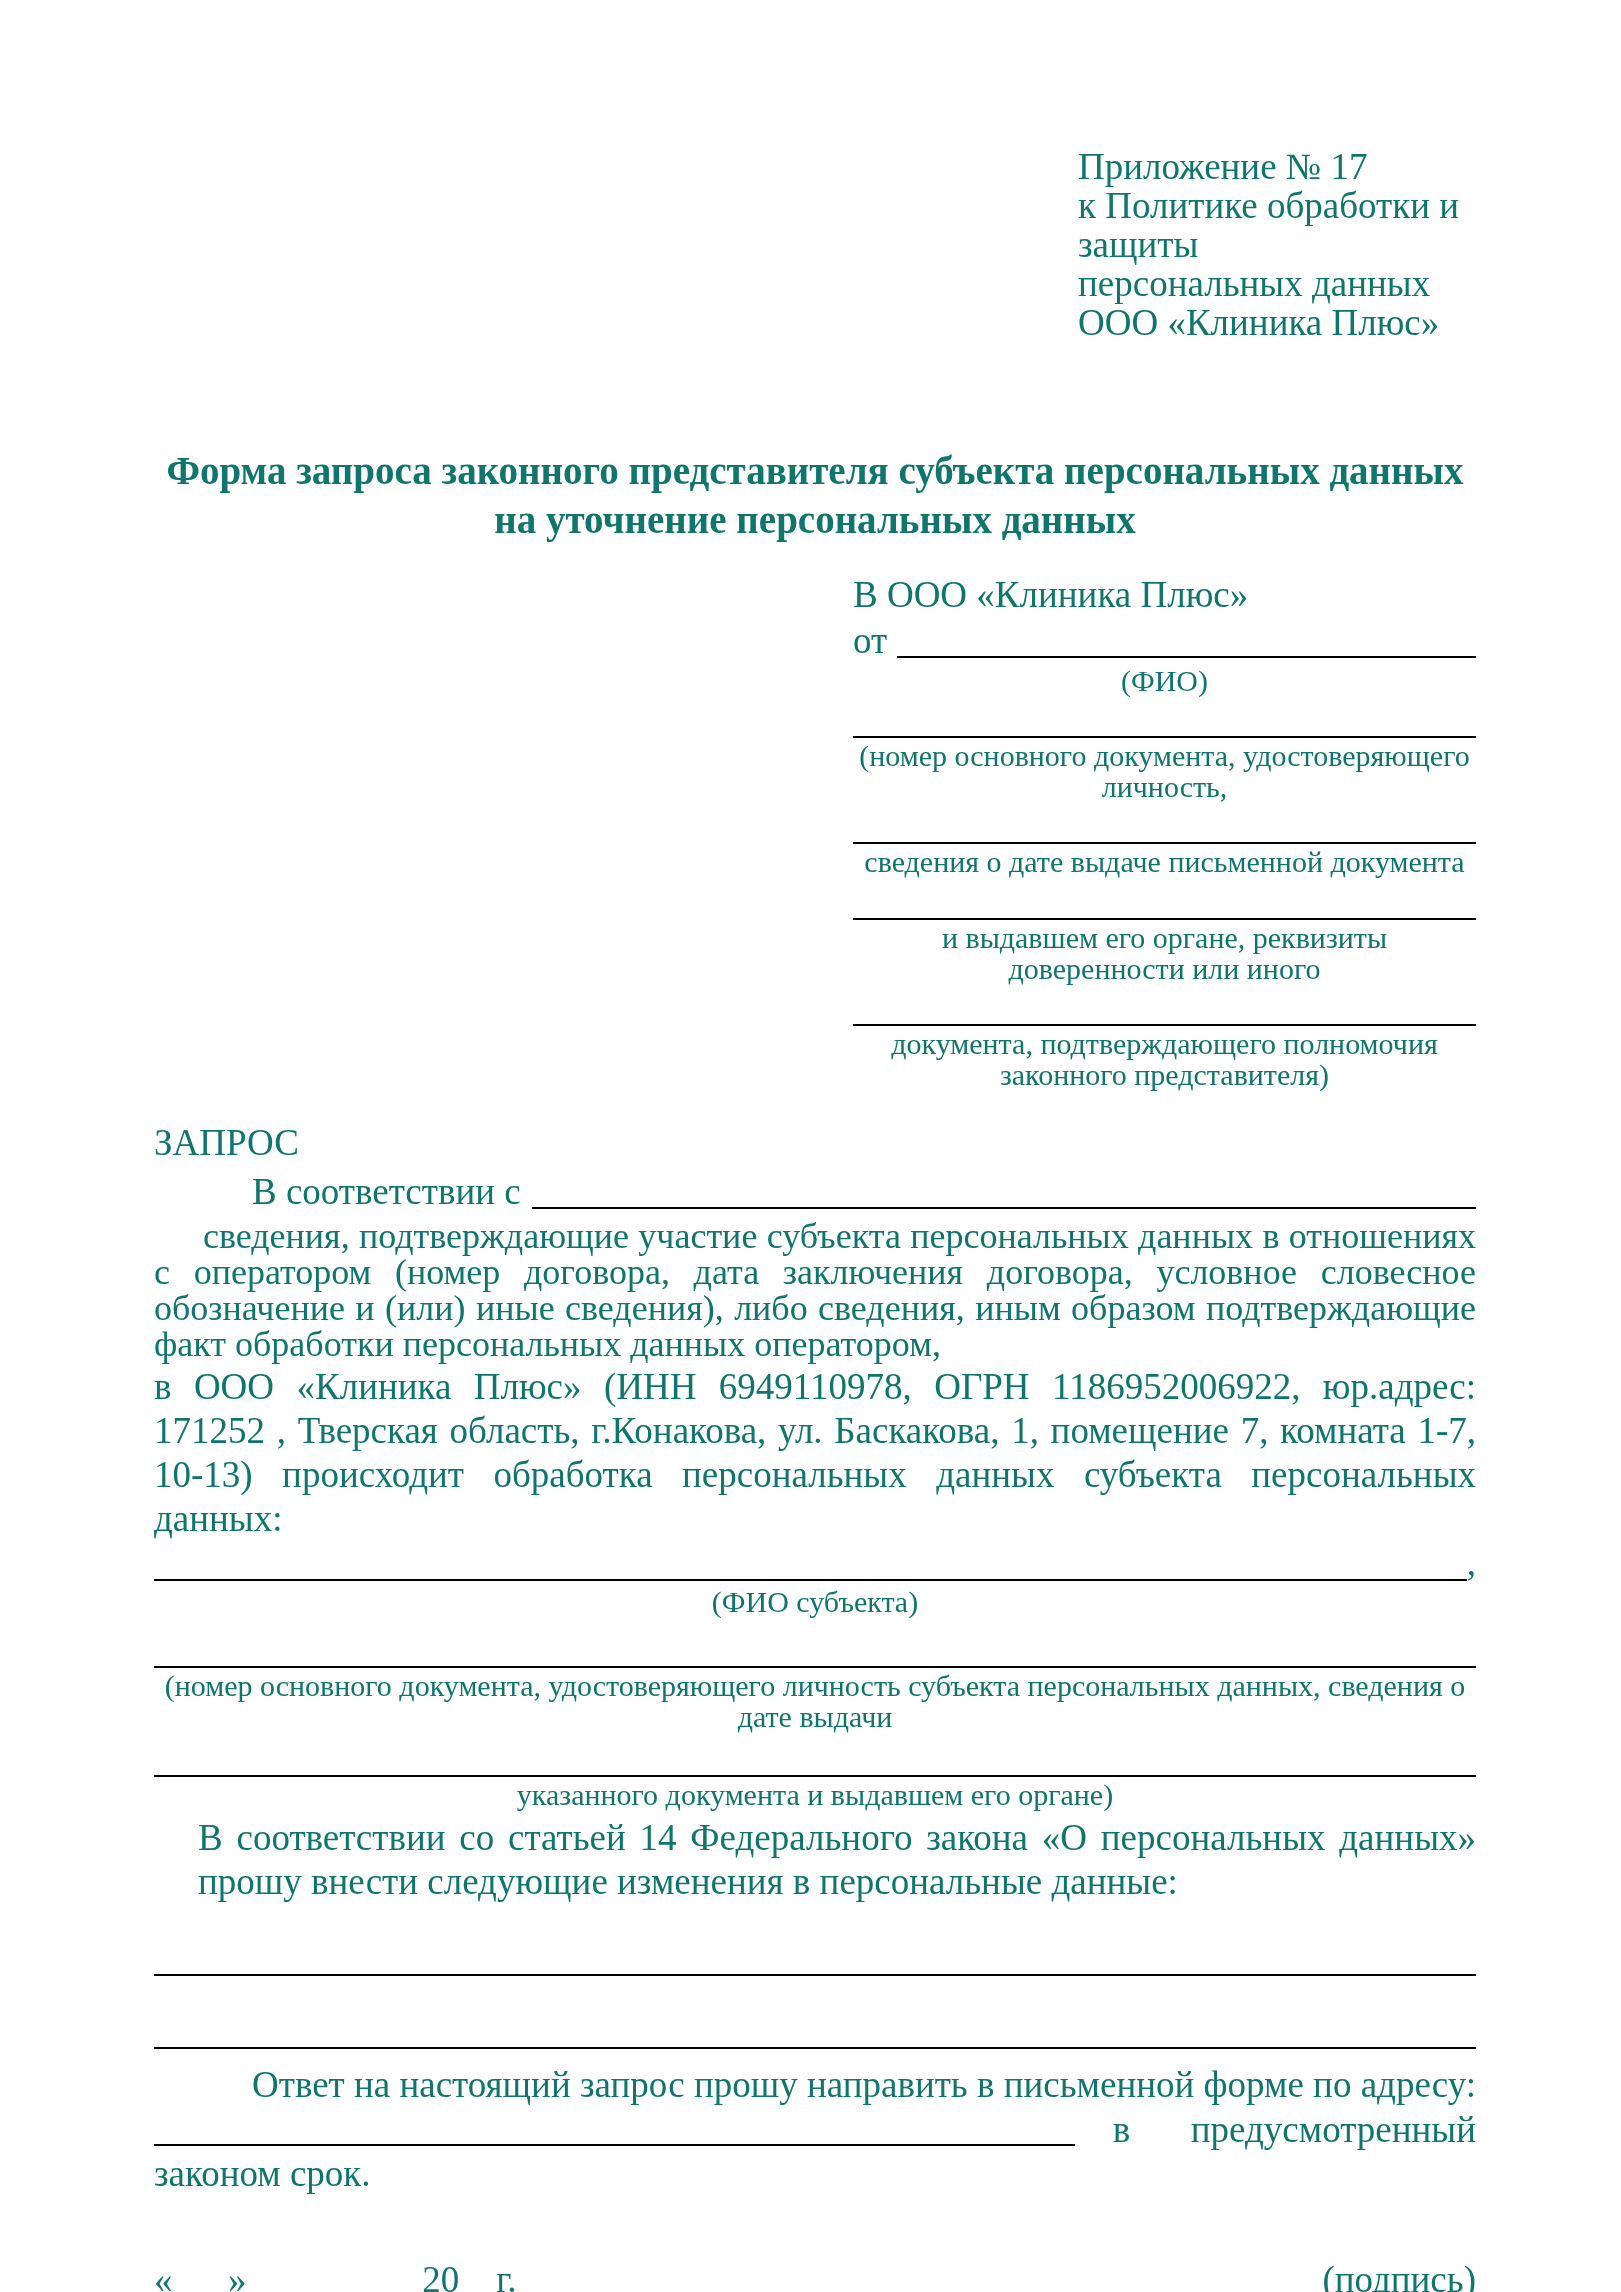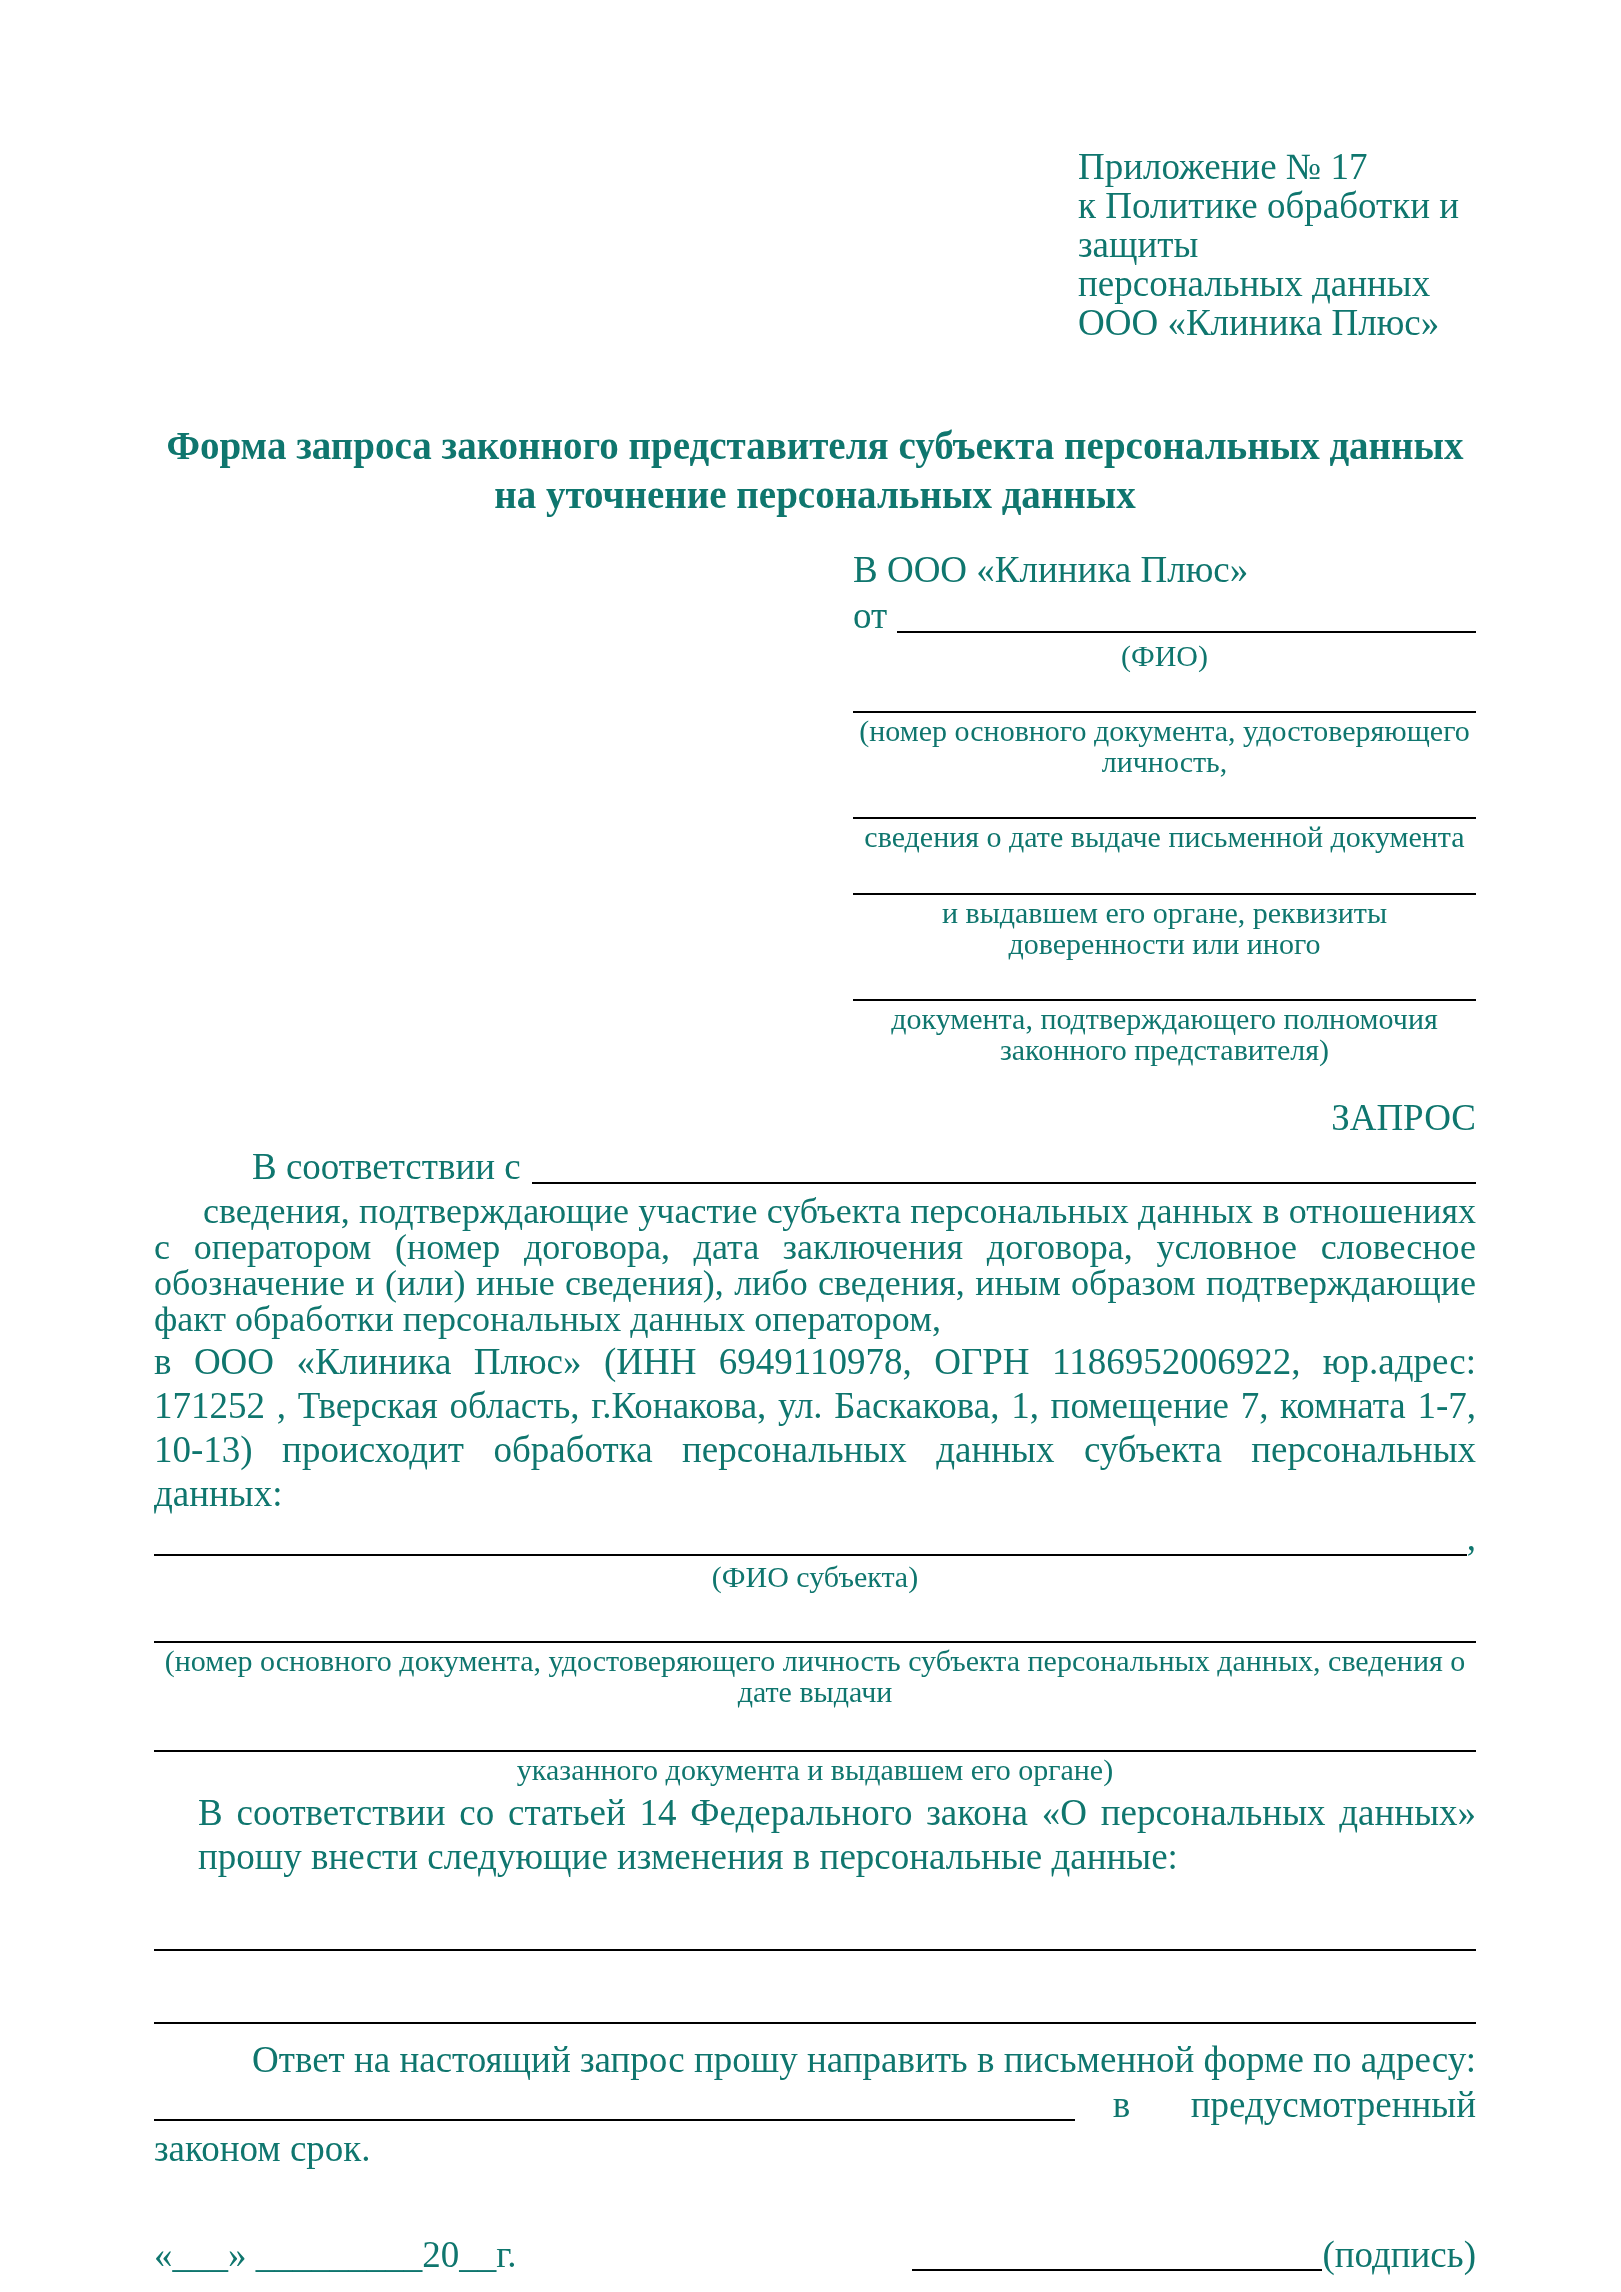--- a/index.html
+++ b/index.html
@@ -14,21 +14,21 @@
     overflow: hidden;
     box-sizing: border-box;
     padding: 147px 145px 0 154px;
   }
   .appendix {
     margin-left: 924px;
     line-height: 39px;
     margin-bottom: 0;
   }
   .doc-title {
-    margin-top: 79px;
+    margin-top: 104px;
     text-align: center;
     font-weight: bold;
     font-size: 39px;
     line-height: 49px;
   }
   .addressee {
     margin-top: 29px;
     margin-left: 699px;
     width: 623px;
   }
@@ -42,21 +42,21 @@
   .cap {
     font-size: 30px;
     text-align: center;
     line-height: 31px;
     margin-top: 2px;
   }
   .blank-group { margin-top: 26.5px; }
   .blank-group .u { height: 13.7px; }
   .request-heading {
     margin-top: 31px;
-    text-align: right;
+    text-align: left;
     line-height: 44px;
   }
   .intro-row { margin-top: 3.9px; height: 46px; padding-left: 98px; }
   .intro-row .lbl { line-height: 46px; white-space: nowrap; }
   .intro-row .u { margin-left: 11.8px; margin-bottom: 5.9px; }
   .footnote {
     font-size: 36px;
     line-height: 36px;
     text-align: justify;
     text-indent: 49px;

